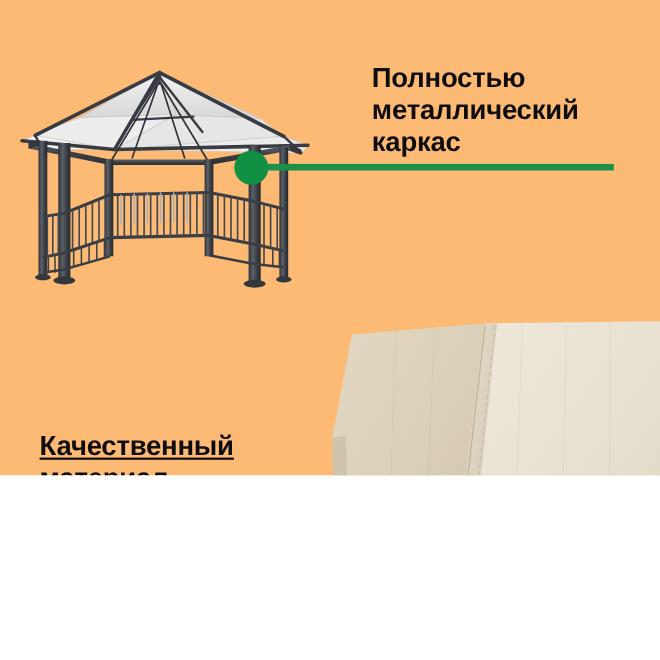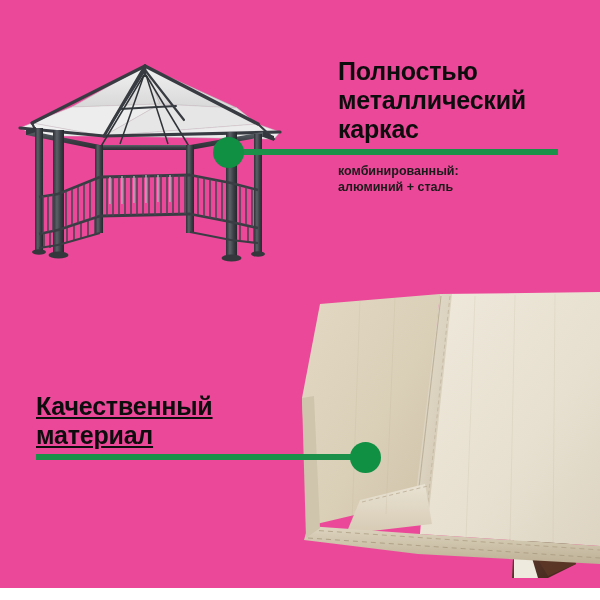--- a/index.html
+++ b/index.html
@@ -4,21 +4,21 @@
 <title>Gazebo Infographic</title>
 <style>
   html,body{margin:0;padding:0;}
   body{
     width:600px;height:600px;
     background:#ffffff;
     font-family:"Liberation Sans","DejaVu Sans",sans-serif;
     overflow:hidden;
     position:relative;
   }
-  .stage{position:absolute;inset:0;width:600px;height:588px;overflow:hidden;background:#ec4899;}
+  .stage{position:absolute;inset:0;width:600px;height:432px;overflow:hidden;background:#fdba74;}
 
   
   .layer{position:absolute;}
 
   
   .feature-title{
     font-weight:bold;
     font-size:25px;
     line-height:29px;
     color:#0d0d0d;
@@ -235,22 +235,20 @@
     </svg>
   </div>
 
   <div class="lead-line" style="left:228px;top:149px;width:330px;"></div>
   <div class="dot" style="left:213px;top:137px;width:31px;height:31px;"></div>
 
   <h2 class="feature-title layer" style="left:338px;top:57px;width:250px;">Полностью
 металлический
 каркас</h2>
 
-  <p class="feature-sub layer" style="left:338px;top:163px;width:250px;">комбинированный:
-алюминий + сталь</p>
 
   <div class="canopy">
     <svg viewBox="0 0 300 290" xmlns="http://www.w3.org/2000/svg" aria-hidden="true">
       <defs>
         <linearGradient id="fabA" x1="0" y1="0" x2="1" y2="1">
           <stop offset="0%" stop-color="#e3d9c4"></stop>
           <stop offset="55%" stop-color="#dacfb7"></stop>
           <stop offset="100%" stop-color="#cfc3a9"></stop>
         </linearGradient>
         <linearGradient id="fabB" x1="0" y1="0" x2="1" y2="1">

